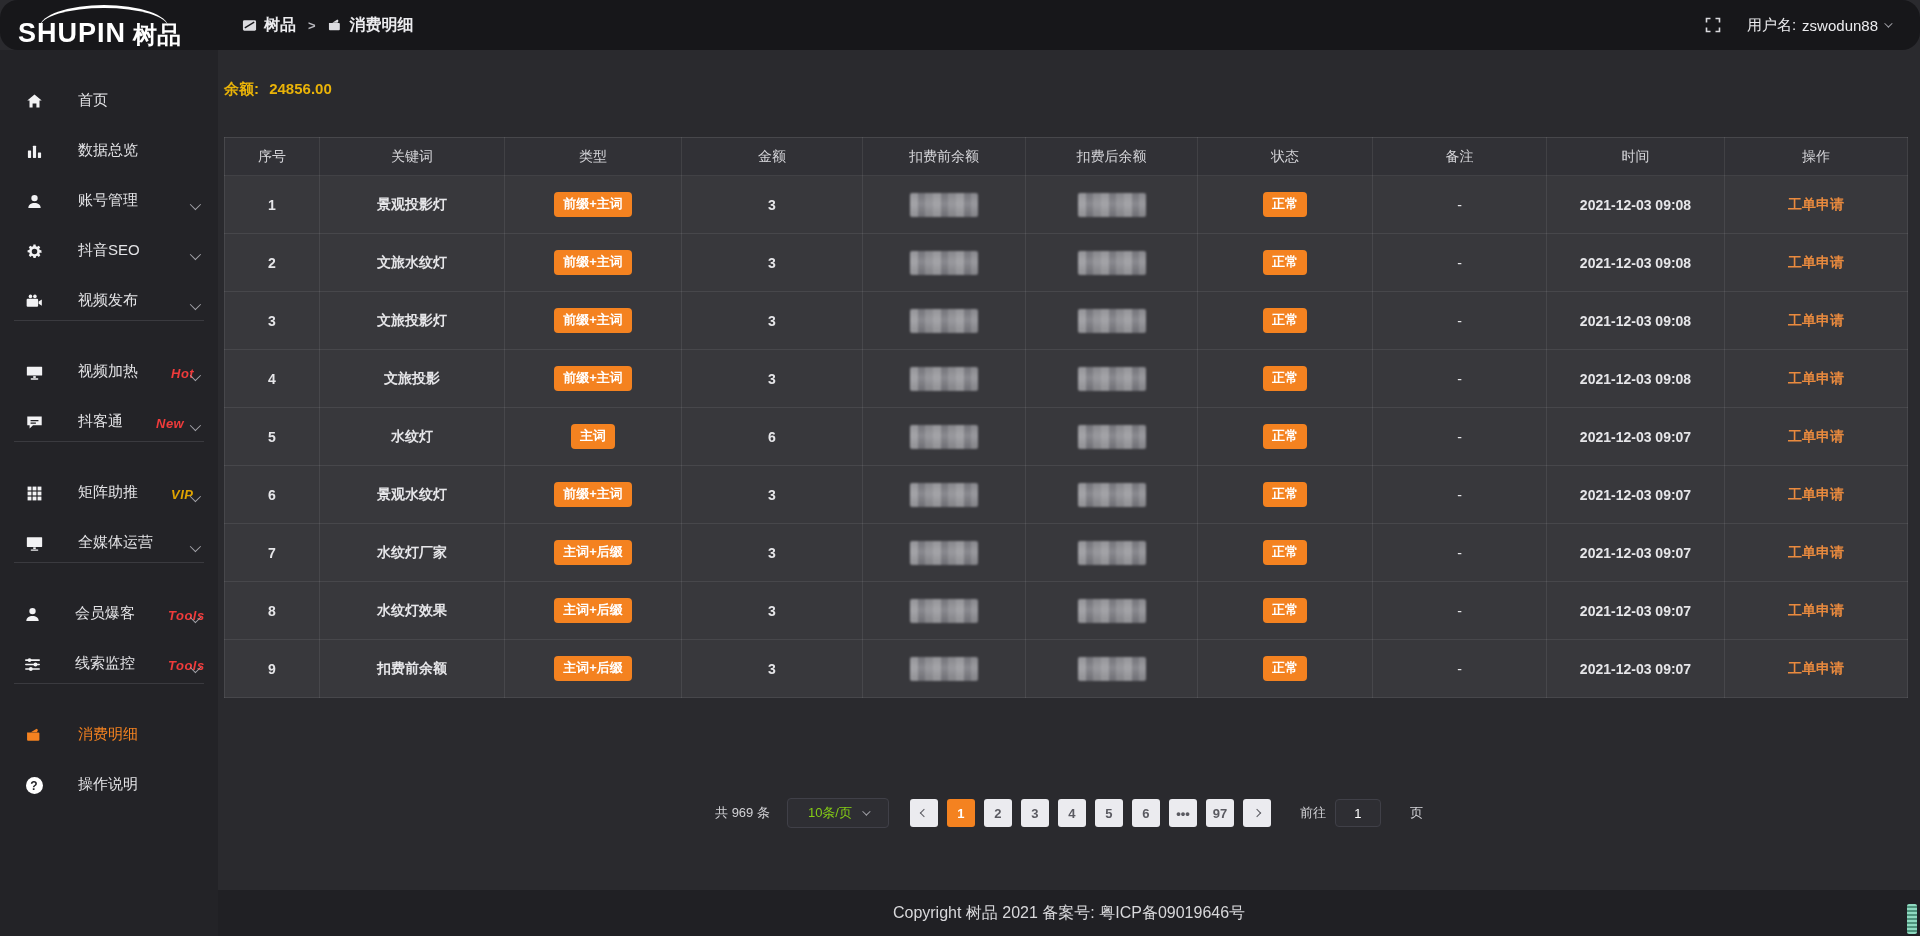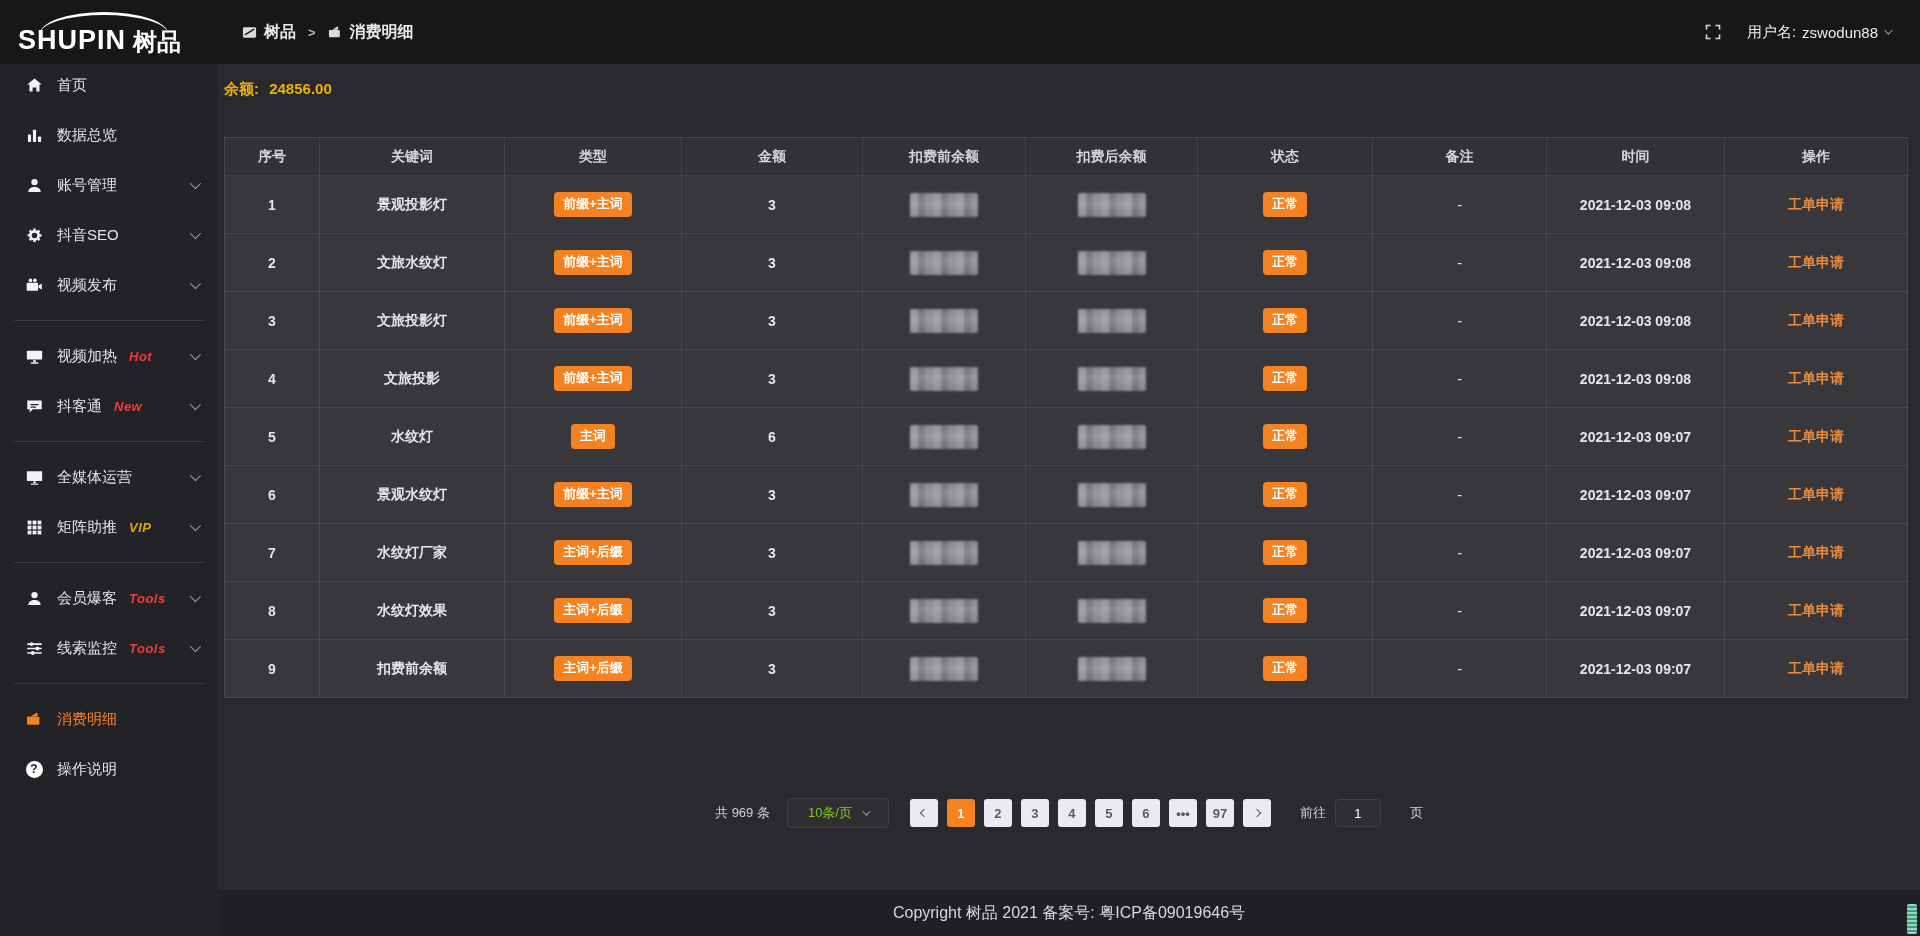--- a/index.html
+++ b/index.html
@@ -1,21 +1,21 @@
 <!DOCTYPE html>
 <html><head>
 <meta charset="utf-8">
 <style>
   html,body{margin:0;padding:0;width:1920px;height:936px;overflow:hidden;
     background:#2a2a2e;font-family:"Liberation Sans","DejaVu Sans",sans-serif;}
   *{box-sizing:border-box;}
 
   
-  .topbar{position:absolute;top:0;left:0;right:0;height:64px;background:#17171a;
-    display:flex;align-items:center;z-index:10;}
+  .topbar{position:absolute;top:0;left:0;right:0;height:50px;background:#17171a;
+    display:flex;align-items:center;z-index:10;border-radius:18px;}
   .logo{width:218px;height:50px;position:relative;display:flex;align-items:flex-end;
     padding:0 0 3px 18px;cursor:pointer;}
   .logo-arc{position:absolute;top:5px;left:40px;width:128px;height:22px;
     border-top:3px solid #fff;border-radius:50% 50% 0 0/100% 100% 0 0;}
   .logo-en{color:#fff;font-size:27px;font-weight:900;letter-spacing:1px;line-height:1;}
   .logo-cn{color:#fff;font-size:24px;font-weight:800;margin-left:7px;line-height:1.05;}
   .breadcrumb{display:flex;align-items:center;margin-left:24px;gap:12px;color:#ececef;}
   .bc-item{display:flex;align-items:center;gap:7px;font-size:16px;font-weight:700;cursor:pointer;}
   .bc-icon{display:flex;color:#dcdce0;}
   .bc-sep{color:#b9b9bf;font-size:13px;font-weight:700;}
@@ -27,42 +27,42 @@
   .chev{display:inline-block;width:8px;height:8px;border-right:1.6px solid #a2a2a8;
     border-bottom:1.6px solid #a2a2a8;}
   .chev.down{transform:rotate(45deg) translateY(-2px);}
   .chev.left{transform:rotate(135deg);}
   .chev.right{transform:rotate(-45deg);}
   .chev.sm{width:6px;height:6px;}
 
   
   .sidebar{position:absolute;top:50px;left:0;bottom:0;width:218px;background:#232327;
     padding-top:10px;}
-  .side-item{height:50px;display:flex;align-items:center;padding:0 18px 0 24px;
-    color:#e3e3e6;font-size:15px;cursor:pointer;position:relative;}
+  .side-item{height:50px;display:flex;align-items:flex-end;padding:0 18px 0 24px;
+    color:#e3e3e6;font-size:15px;cursor:pointer;position:relative;gap:21px;}
   .s-icon{width:20px;display:flex;justify-content:center;margin-right:13px;color:#f2f2f4;}
   .side-item.active,.side-item.active .s-icon{color:#f48220;}
   .s-label{white-space:nowrap;}
   .s-badge{font-size:13px;font-style:italic;font-weight:800;margin-left:12px;letter-spacing:.5px;}
   .s-badge.red{color:#f03b3b;}
   .s-badge.gold{color:#e0a400;}
   .s-chev{position:absolute;right:20px;}
   .side-divider{height:1px;background:#3a3a3f;margin:10px 14px;}
   .icon-question{width:17px;height:17px;border-radius:50%;background:#fff;color:#232327;
     display:flex;align-items:center;justify-content:center;font-size:12px;font-weight:800;}
   .icon-question::after{content:"?";}
 
   
   .main{position:absolute;left:218px;top:50px;right:0;bottom:0;overflow:hidden;}
   .balance{margin:30px 0 0 6px;font-size:15px;font-weight:800;color:#eab308;}
   .balance .bal-val{margin-left:6px;}
 
   .table-wrap{margin:38px 14px 0 6px;}
   table{width:100%;border-collapse:collapse;table-layout:fixed;background:#38383c;}
-  th{height:38px;background:#313136;color:#d6d6da;font-size:14px;font-weight:700;
+  th{height:38px;background:#313136;color:#d6d6da;font-size:14px;font-weight:400;
     border:1px solid rgba(255,255,255,0.08);}
   td{height:58px;text-align:center;vertical-align:middle;color:#e6e6e9;font-size:14px;
     border:1px solid rgba(255,255,255,0.08);}
   .cell-strong{font-weight:700;}
   .badge{display:inline-block;background:#f48220;color:#fff;font-size:13px;font-weight:700;
     padding:4px 9px;border-radius:4px;line-height:1.25;}
   .blur-block{display:inline-block;width:68px;height:24px;border-radius:2px;vertical-align:middle;
     background:
       repeating-linear-gradient(90deg,rgba(255,255,255,.30) 0 8px,rgba(255,255,255,.05) 8px 15px,rgba(255,255,255,.20) 15px 23px),
       linear-gradient(#737379,#8b8b91 45%,#6c6c72);
@@ -218,45 +218,45 @@
     <span class="s-label">抖客通</span>
     <span class="s-badge red">New</span>
     <span class="chev down s-chev"></span>
   </div>
 
   <div class="side-divider"></div>
 
   <div class="side-item">
     <span class="s-icon">
       <svg width="17" height="17" viewBox="0 0 16 16" fill="currentColor">
-          <path d="M1.3 2.2h13.4a.5.5 0 0 1 .5.5v8a.5.5 0 0 1-.5.5H1.3a.5.5 0 0 1-.5-.5v-8a.5.5 0 0 1 .5-.5Z"></path>
-          <rect x="6.8" y="11.6" width="2.4" height="1.6"></rect>
-          <rect x="4.4" y="13.6" width="7.2" height="1.2" rx=".6"></rect>
-        </svg>
-    </span>
-    <span class="s-label">全媒体运营</span>
-    <span class="chev down s-chev"></span>
-  </div>
-
-  <div class="side-item">
-    <span class="s-icon">
-      <svg width="17" height="17" viewBox="0 0 16 16" fill="currentColor">
           <rect x="1.5" y="1.5" width="3.6" height="3.6"></rect>
           <rect x="6.2" y="1.5" width="3.6" height="3.6"></rect>
           <rect x="10.9" y="1.5" width="3.6" height="3.6"></rect>
           <rect x="1.5" y="6.2" width="3.6" height="3.6"></rect>
           <rect x="6.2" y="6.2" width="3.6" height="3.6"></rect>
           <rect x="10.9" y="6.2" width="3.6" height="3.6"></rect>
           <rect x="1.5" y="10.9" width="3.6" height="3.6"></rect>
           <rect x="6.2" y="10.9" width="3.6" height="3.6"></rect>
           <rect x="10.9" y="10.9" width="3.6" height="3.6"></rect>
         </svg>
     </span>
     <span class="s-label">矩阵助推</span>
     <span class="s-badge gold">VIP</span>
+    <span class="chev down s-chev"></span>
+  </div>
+
+  <div class="side-item">
+    <span class="s-icon">
+      <svg width="17" height="17" viewBox="0 0 16 16" fill="currentColor">
+          <path d="M1.3 2.2h13.4a.5.5 0 0 1 .5.5v8a.5.5 0 0 1-.5.5H1.3a.5.5 0 0 1-.5-.5v-8a.5.5 0 0 1 .5-.5Z"></path>
+          <rect x="6.8" y="11.6" width="2.4" height="1.6"></rect>
+          <rect x="4.4" y="13.6" width="7.2" height="1.2" rx=".6"></rect>
+        </svg>
+    </span>
+    <span class="s-label">全媒体运营</span>
     <span class="chev down s-chev"></span>
   </div>
 
   <div class="side-divider"></div>
 
   <div class="side-item">
     <span class="s-icon">
       <svg width="17" height="17" viewBox="0 0 16 16" fill="currentColor">
           <circle cx="8" cy="4.8" r="3"></circle>
           <path d="M2.2 14c0-3.2 2.6-4.7 5.8-4.7s5.8 1.5 5.8 4.7z"></path>

